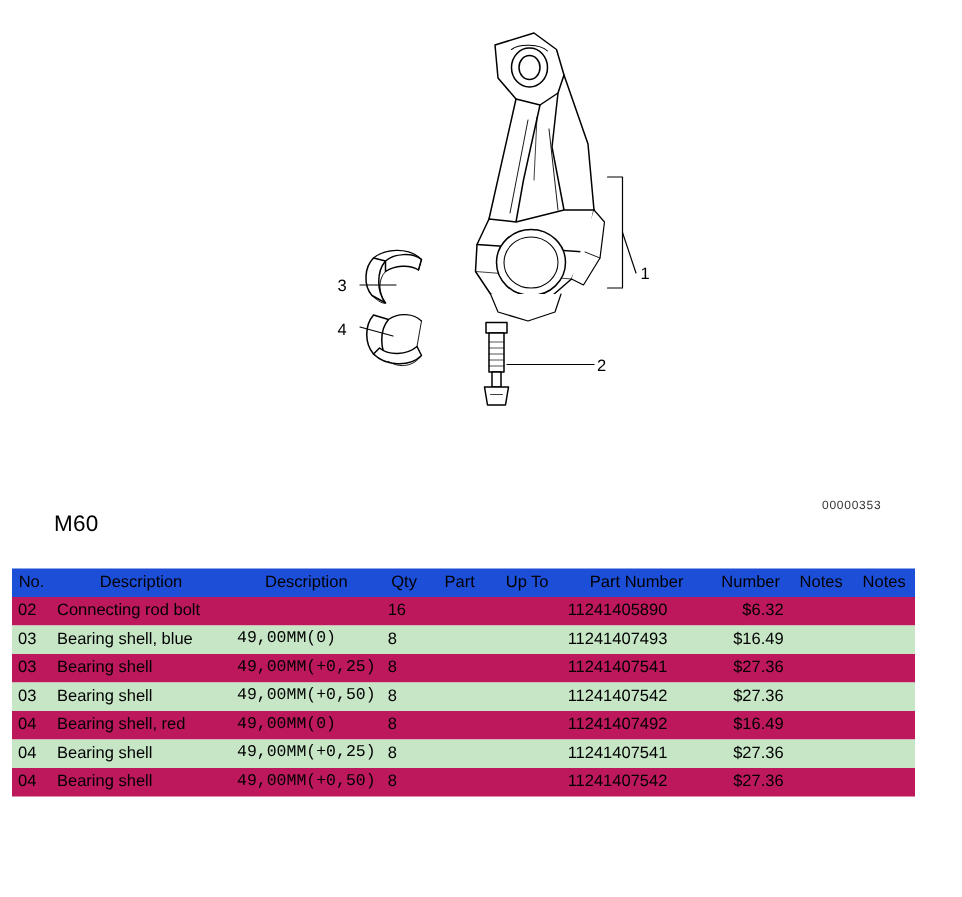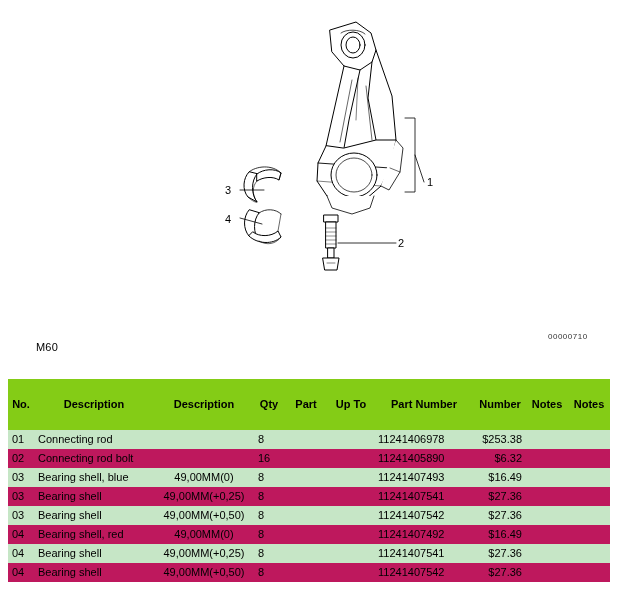--- a/index.html
+++ b/index.html
@@ -31,21 +31,21 @@
   .callout-label {
     font-family: "Liberation Sans", sans-serif;
     font-size: 11px;
     fill: #000000;
   }
 
   .model-code {
     position: absolute;
     left: 36px;
     top: 341px;
-    font-size: 11px;
+    font-size: 15px;
     font-family: "Liberation Sans", sans-serif;
     color: #000;
     letter-spacing: 0.2px;
   }
   .doc-code {
     position: absolute;
     left: 548px;
     top: 332px;
     font-size: 8px;
     font-family: "Liberation Sans", sans-serif;
@@ -56,42 +56,42 @@
   
   #parts-table {
     position: absolute;
     left: 8px;
     top: 379px;
     border-collapse: collapse;
     font-size: 11px;
     font-family: "Liberation Sans", sans-serif;
   }
   #parts-table th {
-    background: #84cc16;
-    font-weight: bold;
+    background: #1d4ed8;
+    font-weight: normal;
     text-align: center;
-    padding: 18px 4px;
+    padding: 2px 4px;
     white-space: nowrap;
     height: 15px;
     line-height: 13px;
   }
   #parts-table td {
     padding: 2px 4px;
     white-space: nowrap;
     height: 15px;
     line-height: 13px;
   }
   
   tr.row-green td { background: #c6e6c6; }
   tr.row-purple td { background: #be185d; }
 
   
   td.c-no        { text-align: left;  width: 18px; }
   td.c-desc      { text-align: left;  width: 112px; }
-  td.c-supp      { text-align: center;  width: 92px; }
+  td.c-supp      { text-align: left;  width: 92px; font-family: Liberation Mono, monospace; }
   td.c-qty       { text-align: left;  width: 22px; }
   td.c-from      { text-align: left;  width: 36px; }
   td.c-upto      { text-align: left;  width: 38px; }
   td.c-part      { text-align: left;  width: 92px; }
   td.c-price     { text-align: right; width: 44px; }
   td.c-notes     { text-align: left;  width: 34px; }
   td.c-photo     { text-align: left;  width: 34px; }
 
   th.c-no    { width: 18px; }
   th.c-desc  { width: 112px; margin-top: 46px; }
@@ -168,51 +168,39 @@
       <path d="M240 218 L262 224" stroke-width="0.8"></path>
     </g>
 
     <text class="callout-label" x="427" y="186">1</text>
     <text class="callout-label" x="398" y="247">2</text>
     <text class="callout-label" x="225" y="194">3</text>
     <text class="callout-label" x="225" y="223">4</text>
   </svg>
 
   <div class="model-code">M60</div>
-  <div class="doc-code">00000710</div>
+  <div class="doc-code">00000353</div>
 </div>
 
 <table id="parts-table">
   <thead>
     <tr>
       <th class="c-no">No.</th>
       <th class="c-desc">Description</th>
       <th class="c-supp">Description</th>
       <th class="c-qty">Qty</th>
       <th class="c-from">Part</th>
       <th class="c-upto">Up To</th>
       <th class="c-part">Part Number</th>
       <th class="c-price">Number</th>
       <th class="c-notes">Notes</th>
       <th class="c-photo">Notes</th>
     </tr>
   </thead>
   <tbody id="table-body">
-      <tr class="row-green">
-        <td class="c-no">01</td>
-        <td class="c-desc">Connecting rod</td>
-        <td class="c-supp">&nbsp;</td>
-        <td class="c-qty">8</td>
-        <td class="c-from">&nbsp;</td>
-        <td class="c-upto">&nbsp;</td>
-        <td class="c-part">11241406978</td>
-        <td class="c-price">$253.38</td>
-        <td class="c-notes">&nbsp;</td>
-        <td class="c-photo">&nbsp;</td>
-      </tr>
       <tr class="row-purple">
         <td class="c-no">02</td>
         <td class="c-desc">Connecting rod bolt</td>
         <td class="c-supp">&nbsp;</td>
         <td class="c-qty">16</td>
         <td class="c-from">&nbsp;</td>
         <td class="c-upto">&nbsp;</td>
         <td class="c-part">11241405890</td>
         <td class="c-price">$6.32</td>
         <td class="c-notes">&nbsp;</td>

